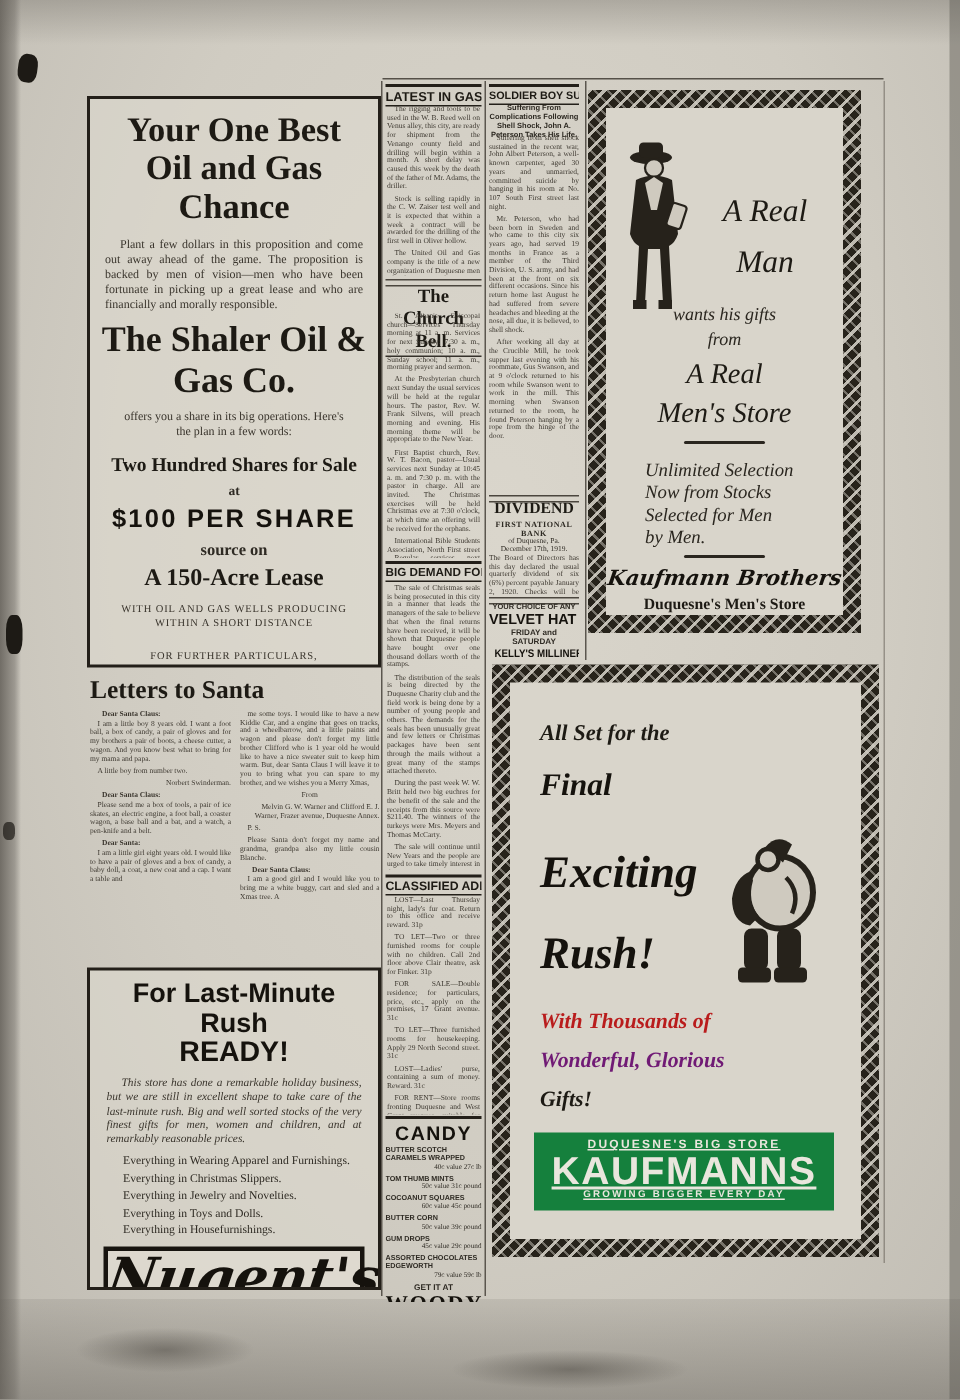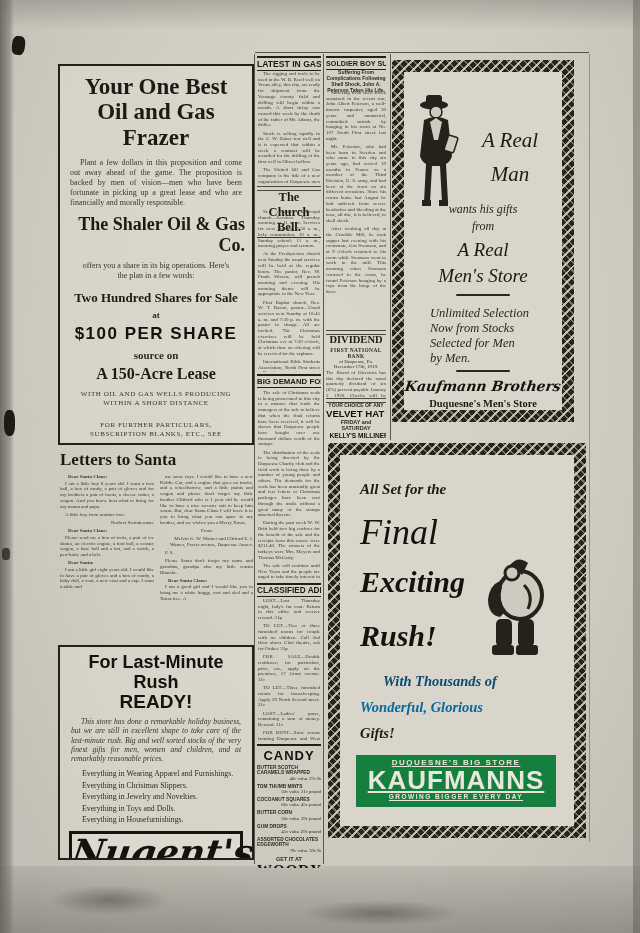--- a/index.html
+++ b/index.html
@@ -57,23 +57,23 @@
   <div class="smudge" style="left:300px;top:900px;width:160px;height:26px;"></div>
 
   <div class="vrule" style="left:254px;top:54px;height:810px;"></div>
   <div class="vrule" style="left:323px;top:54px;height:810px;"></div>
   <div class="vrule" style="left:390px;top:54px;height:386px;"></div>
   <div class="vrule" style="left:589px;top:54px;height:788px;opacity:.5;"></div>
   <div class="hrule" style="left:255px;top:52px;width:334px;"></div>
 
   <div class="abs adbox" style="left:58px;top:64px;width:196px;height:381px;box-sizing:border-box;padding:8px 7px;overflow:hidden;text-align:center;">
     <div style="font-size:23px;font-weight:bold;line-height:25px;color:#1d1a14;">Your One Best</div>
-    <div style="font-size:23px;font-weight:bold;line-height:26px;color:#1d1a14;">Oil and Gas Frazer</div>
+    <div style="font-size:23px;font-weight:bold;line-height:26px;color:#1d1a14;">Oil and Gas Chance</div>
     <p style="font-size:8px;line-height:10px;text-align:justify;margin:7px 3px 4px;text-indent:10px;color:#3a352d;">Plant a few dollars in this proposition and come out away ahead of the game.  The proposition is backed by men of vision—men who have been fortunate in picking up a great lease and who are financially and morally responsible.</p>
-    <div style="font-size:18px;font-weight:bold;margin-top:6px;color:#1d1a14;text-align:right;">The Shaler Oil &amp; Gas Co.</div>
+    <div style="font-size:24px;font-weight:bold;margin-top:6px;color:#1d1a14;">The Shaler Oil &amp; Gas Co.</div>
     <p style="font-size:8px;line-height:10px;margin:5px 10px 0;color:#3a352d;">offers you a share in its big operations.  Here's the plan in a few words:</p>
     <div style="font-size:13px;font-weight:bold;margin-top:9px;color:#1d1a14;text-align:center;">Two Hundred Shares for Sale</div>
     <div style="font-size:9px;font-weight:bold;margin-top:4px;">at</div>
     <div class="gothic" style="font-size:17px;letter-spacing:1.5px;margin-top:4px;color:#15120d;">$100 PER SHARE</div>
     <div style="font-size:11px;font-weight:bold;margin-top:5px;">source on</div>
     <div style="font-size:16px;font-weight:bold;margin-top:4px;color:#1d1a14;">A 150-Acre Lease</div>
     <div style="font-size:7px;letter-spacing:.6px;line-height:9px;margin:7px 6px 0;color:#3a352d;">WITH OIL AND GAS WELLS PRODUCING WITHIN A SHORT DISTANCE</div>
     <div style="font-size:7px;letter-spacing:.6px;line-height:9px;margin:13px 10px 0;color:#3a352d;">FOR FURTHER PARTICULARS, SUBSCRIPTION BLANKS, ETC., SEE</div>
 
   </div>
@@ -242,36 +242,36 @@
           <div class="sq"></div>
         </div>
       <div class="abs script" style="left:0;top:306px;width:158px;text-align:center;font-size:14px;color:#15120d;">Kaufmann Brothers</div>
       <div class="abs" style="left:0;top:326px;width:158px;text-align:center;font-size:10.5px;font-weight:bold;color:#1d1a14;">Duquesne's Men's Store</div>
     </div>
   </div>
 
   <div class="abs leafbox" style="left:328px;top:443px;width:258px;height:395px;">
     <div class="leafinner">
       <div class="abs ital" style="left:20px;top:26px;font-size:15px;font-weight:bold;color:#1d1a14;">All Set for the</div>
-      <div class="abs ital" style="left:20px;top:56px;font-size:36px;font-weight:normal;color:#15120d;">Final</div>
+      <div class="abs ital" style="left:20px;top:56px;font-size:21px;font-weight:bold;color:#15120d;">Final</div>
       <div class="abs ital" style="left:20px;top:110px;font-size:30px;font-weight:bold;color:#15120d;">Exciting</div>
       <div class="abs ital" style="left:20px;top:164px;font-size:30px;font-weight:bold;color:#15120d;">Rush!</div>
       <svg style="position:absolute;right:26px;top:96px;" width="68" height="112" viewBox="0 0 68 112">
         <ellipse cx="40" cy="44" rx="22" ry="24" fill="#cfcabf" stroke="#26221b" stroke-width="4"></ellipse>
         <path d="M20 30 Q10 34 8 48 Q8 64 20 66 L26 60 Q18 50 22 36 Z" fill="#26221b"></path>
         <path d="M30 14 Q38 4 48 12 L42 24 Z" fill="#26221b"></path>
         <circle cx="32" cy="22" r="7" fill="#cfcabf" stroke="#26221b" stroke-width="3"></circle>
         <path d="M44 34 Q54 44 48 58" stroke="#26221b" stroke-width="3" fill="none"></path>
         <rect x="16" y="68" width="16" height="28" rx="5" fill="#26221b"></rect>
         <rect x="38" y="68" width="16" height="28" rx="5" fill="#26221b"></rect>
         <rect x="12" y="94" width="22" height="10" rx="3" fill="#26221b"></rect>
         <rect x="36" y="94" width="22" height="10" rx="3" fill="#26221b"></rect>
       </svg>
-      <div class="abs ital" style="left:20px;top:218px;font-size:14.5px;font-weight:bold;color:#0c4a6e;margin-left:23px;">With Thousands of</div>
-      <div class="abs ital" style="left:20px;top:244px;font-size:14.5px;font-weight:bold;color:#0369a1;">Wonderful, Glorious</div>
+      <div class="abs ital" style="left:20px;top:218px;font-size:14.5px;font-weight:bold;color:#b91c1c;">With Thousands of</div>
+      <div class="abs ital" style="left:20px;top:244px;font-size:14.5px;font-weight:bold;color:#701a75;">Wonderful, Glorious</div>
       <div class="abs ital" style="left:20px;top:270px;font-size:14.5px;font-weight:bold;color:#1d1a14;">Gifts!</div>
       <div class="abs banner" style="left:16px;top:300px;width:200px;height:52px;">
         <div class="gothic" style="font-size:8px;letter-spacing:1.5px;padding-top:3px;">DUQUESNE'S BIG STORE</div>
         <div class="gothic" style="font-size:26px;line-height:26px;letter-spacing:1px;">KAUFMANNS</div>
         <div class="gothic" style="font-size:6.5px;letter-spacing:1.5px;">GROWING BIGGER EVERY DAY</div>
       </div>
     </div>
   </div>
 
 </div>

